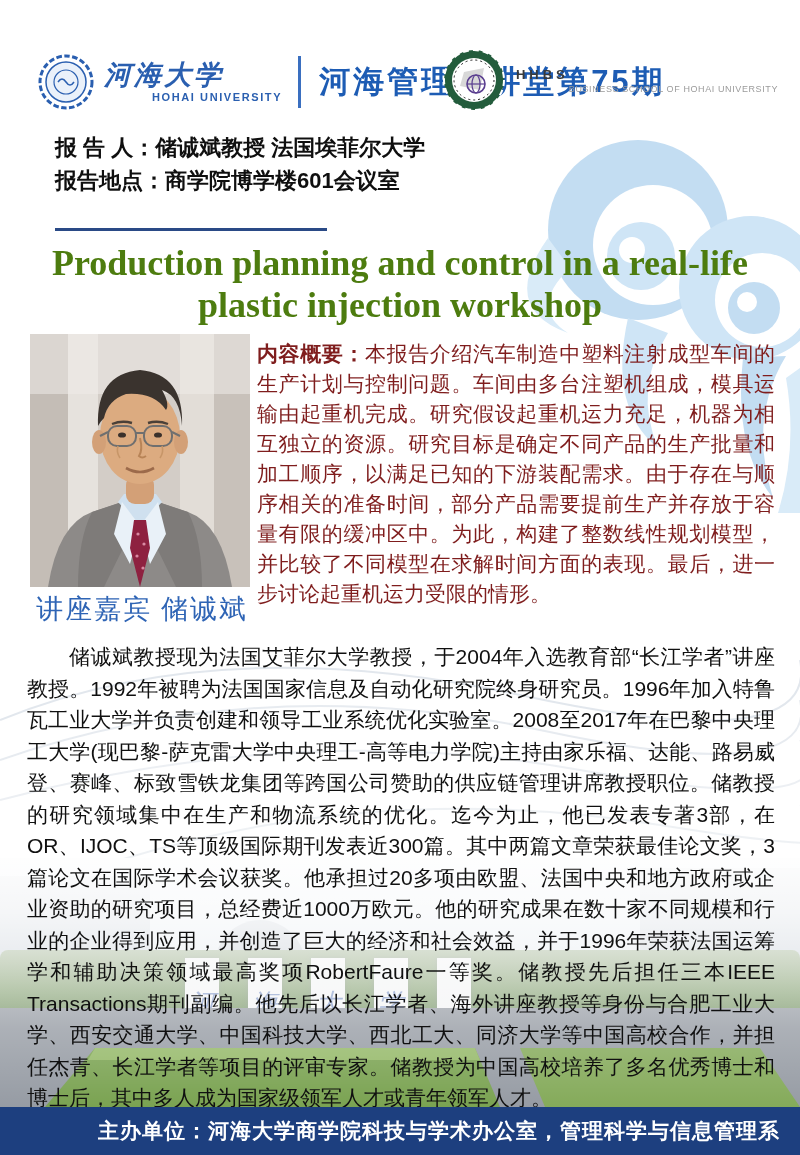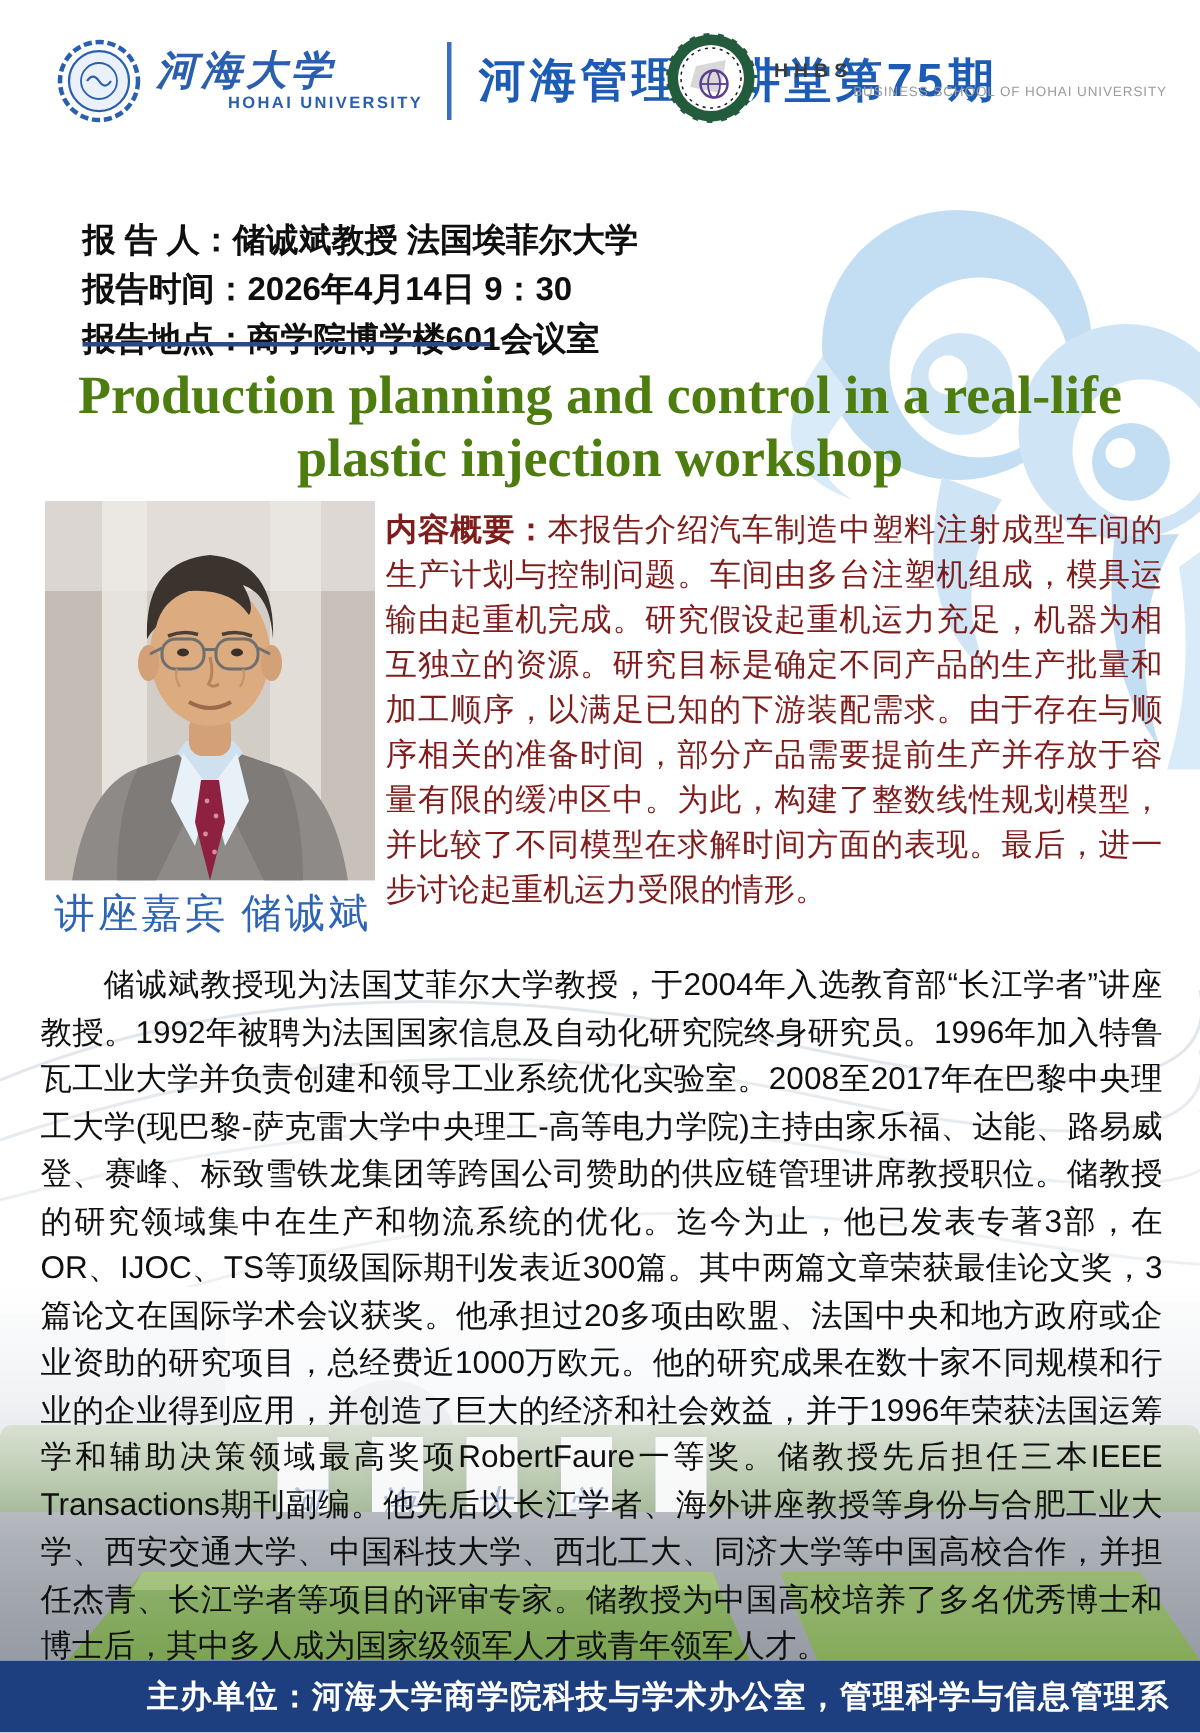--- a/index.html
+++ b/index.html
@@ -2,35 +2,35 @@
 <html><head>
 <meta charset="utf-8">
 <style>
   html,body{margin:0;padding:0;}
   body{
     width:800px;height:1155px;position:relative;overflow:hidden;
     background:#ffffff;
     font-family:"Liberation Sans","DejaVu Sans",sans-serif;
   }
   
-  .header{position:absolute;top:12px;left:0;right:0;height:84px;display:flex;align-items:center;}
+  .header{position:absolute;top:40px;left:0;right:0;height:84px;display:flex;align-items:center;}
   .hohai-logo{display:flex;align-items:center;margin-left:36px;}
   .hohai-wordmark{margin-left:8px;display:flex;flex-direction:column;align-items:flex-start;}
   .hohai-cn{font-family:"Liberation Serif","DejaVu Serif",serif;font-style:italic;font-weight:bold;
     font-size:27px;color:#2a5fb0;letter-spacing:3px;line-height:28px;}
   .hohai-en{font-size:11px;font-weight:bold;color:#2a5fb0;letter-spacing:1.6px;margin-top:2px;padding-left:48px;}
   .header-divider{width:3px;height:52px;background:#3a6fc0;margin:0 18px 0 16px;}
   .series-title{font-size:31px;font-weight:bold;color:#1d5cb4;letter-spacing:3px;white-space:nowrap;}
   .hhbs-logo{display:flex;align-items:center;position:absolute;right:22px;top:6px;}
   .hhbs-text{margin-left:8px;display:flex;flex-direction:row;}
   .hhbs-abbr{font-size:13px;font-weight:bold;color:#3a3a3a;letter-spacing:4px;}
   .hhbs-cn{font-size:27px;font-weight:bold;color:#3d3d3d;letter-spacing:1px;line-height:30px;}
   .hhbs-en{font-size:9px;color:#9b9b9b;letter-spacing:0.6px;margin-top:17px;}
   
-  .info{position:absolute;left:55px;top:131px;margin-top:12px;}
+  .info{position:absolute;left:55px;top:131px;}
   .info-row{font-size:22px;font-weight:bold;color:#0f0f0f;line-height:33px;white-space:nowrap;}
   .info-underline{position:absolute;left:55px;top:228px;width:272px;height:3px;background:#2a4a86;}
   
   .wave-decor{position:absolute;top:118px;right:0;width:292px;height:400px;pointer-events:none;}
   .mid-watermark{position:absolute;top:600px;left:0;width:800px;height:300px;pointer-events:none;}
   
   .title{position:absolute;top:242px;left:0;right:0;text-align:center;
     font-family:"Liberation Serif","DejaVu Serif",serif;font-weight:bold;
     font-size:36px;line-height:42px;color:#4d7c0f;z-index:3;}
   
@@ -123,23 +123,20 @@
       <span class="hhbs-en">BUSINESS SCHOOL OF HOHAI UNIVERSITY</span>
     </div>
   </div>
 </div>
 
 <div class="info">
   <div class="info-row">
     <span>报 告 人：</span><span>储诚斌教授 法国埃菲尔大学</span>
   </div>
   <div class="info-row">
-    <span>报告时间：</span><span>2026年4月14日 9：30</span>
-  </div>
-  <div class="info-row">
     <span>报告地点：</span><span>商学院博学楼601会议室</span>
   </div>
 </div>
 <div class="info-underline"></div>
 
 <div class="title">
   <div>Production planning and control in a real-life</div>
   <div>plastic injection workshop</div>
 </div>
 

